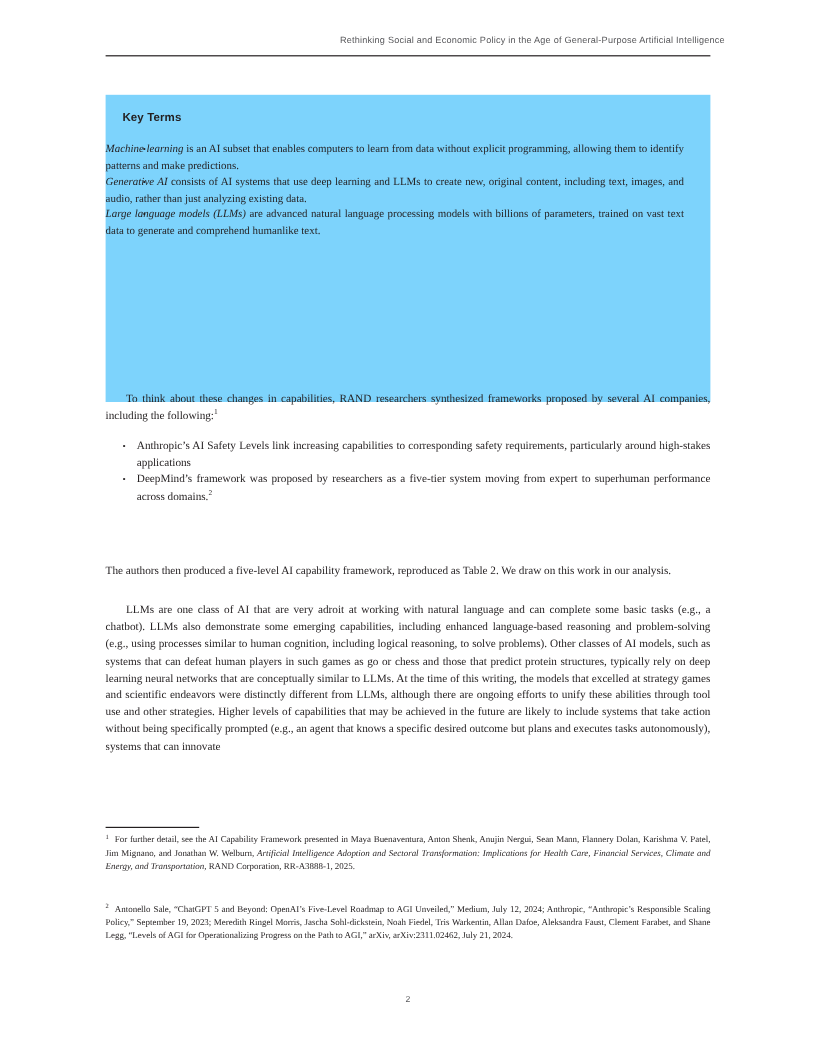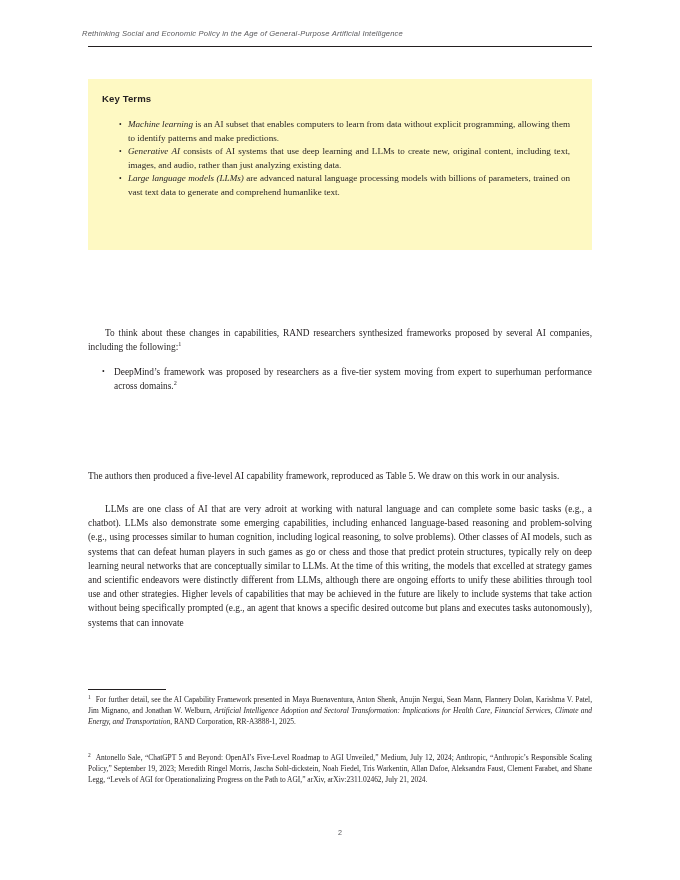--- a/index.html
+++ b/index.html
@@ -19,48 +19,47 @@
   .page {
     position: absolute;
     left: 0; top: 0;
     width: 680px;
     height: 880px;
   }
 
   
   .running-head {
     position: absolute;
-    left: 82px;
+    left: 100px;
     top: 29px;
     width: 504px;
-    text-align: left;
+    text-align: right;
     font-family: "Liberation Sans", sans-serif;
     font-size: 7.6px;
     letter-spacing: 0.18px;
     color: #58585b;
     white-space: nowrap;
-    font-style: italic;
   }
   .header-rule {
     position: absolute;
     left: 88px;
     top: 45.5px;
     width: 504px;
     height: 1.3px;
     background: #231f20;
   }
 
   
   .keyterms-box {
     position: absolute;
     left: 88px;
     top: 79px;
     width: 504px;
-    height: 171px;
-    background: #fef9c3;
+    height: 256px;
+    background: #7dd3fc;
     box-sizing: border-box;
   }
   .keyterms-title {
     position: absolute;
     left: 14px;
     top: 14px;
     font-family: "Liberation Sans", sans-serif;
     font-weight: bold;
     font-size: 9.6px;
     letter-spacing: 0.1px;
@@ -70,21 +69,20 @@
     position: absolute;
     left: 0;
     top: 39px;
     right: 14px;
     margin: 0;
     padding: 0;
     list-style: none;
   }
   .keyterms-list li {
     position: relative;
-    padding-left: 40px;
     padding-right: 8px;
     font-size: 9.1px;
     line-height: 13.55px;
     text-align: justify;
     text-justify: inter-word;
     margin-bottom: 0;
     color: #231f20;
     -webkit-hyphens: manual;
     hyphens: manual;
   }
@@ -202,24 +200,25 @@
         <li><em>Generative AI</em><span> consists of AI systems that use deep learning and LLMs to create new, original content, including text, images, and audio, rather than just analyzing existing data.</span></li>
         <li><em>Large language models (LLMs)</em><span> are advanced natural language processing models with billions of parameters, trained on vast text data to generate and comprehend humanlike text.</span></li>
       </ul>
   </div>
 
   <p class="body-para indent" style="top:326px;">
     <span>To think about these changes in capabilities, RAND researchers synthesized frameworks proposed by several AI companies, including the following:</span><sup>1</sup>
   </p>
 
   <ul class="bullet-list" style="top:365px;" id="framework-bullets">
+      <li><span>Anthropic’s AI Safety Levels link increasing capabilities to corresponding safety requirements, particularly around high-stakes applications</span></li>
       <li><span>DeepMind’s framework was proposed by researchers as a five-tier system moving from expert to superhuman performance across domains.</span><sup>2</sup></li>
     </ul>
 
-  <p class="body-para" style="top:469px;">The authors then produced a five-level AI capability framework, reproduced as Table 5. We draw on this work in our analysis.</p>
+  <p class="body-para" style="top:469px;">The authors then produced a five-level AI capability framework, reproduced as Table 2. We draw on this work in our analysis.</p>
 
   <p class="body-para indent" style="top:502px;">LLMs are one class of AI that are very adroit at working with natural language and can complete some basic tasks (e.g., a chatbot). LLMs also demonstrate some emerging capabilities, including enhanced language-based reasoning and problem-solving (e.g., using processes similar to human cognition, including logical reasoning, to solve problems). Other classes of AI models, such as systems that can defeat human players in such games as go or chess and those that predict protein structures, typically rely on deep learning neural networks that are conceptually similar to LLMs. At the time of this writing, the models that excelled at strategy games and scientific endeavors were distinctly different from LLMs, although there are ongoing efforts to unify these abilities through tool use and other strategies. Higher levels of capabilities that may be achieved in the future are likely to include systems that take action without being specifically prompted (e.g., an agent that knows a specific desired outcome but plans and executes tasks autonomously), systems that can innovate</p>
 
   <div class="fn-rule"></div>
 
   <p class="footnote" style="top:694px;">
     <span class="fn-mark">1</span><span>For further detail, see the AI Capability Framework presented in Maya Buenaventura, Anton Shenk, Anujin Nergui, Sean Mann, Flannery Dolan, Karishma V. Patel, Jim Mignano, and Jonathan W. Welburn, </span><em>Artificial Intelligence Adoption and Sectoral Transformation: Implications for Health Care, Financial Services, Climate and Energy, and Transportation</em><span>, RAND Corporation, RR-A3888-1, 2025.</span>
   </p>
 
   <p class="footnote" style="top:752px;">

